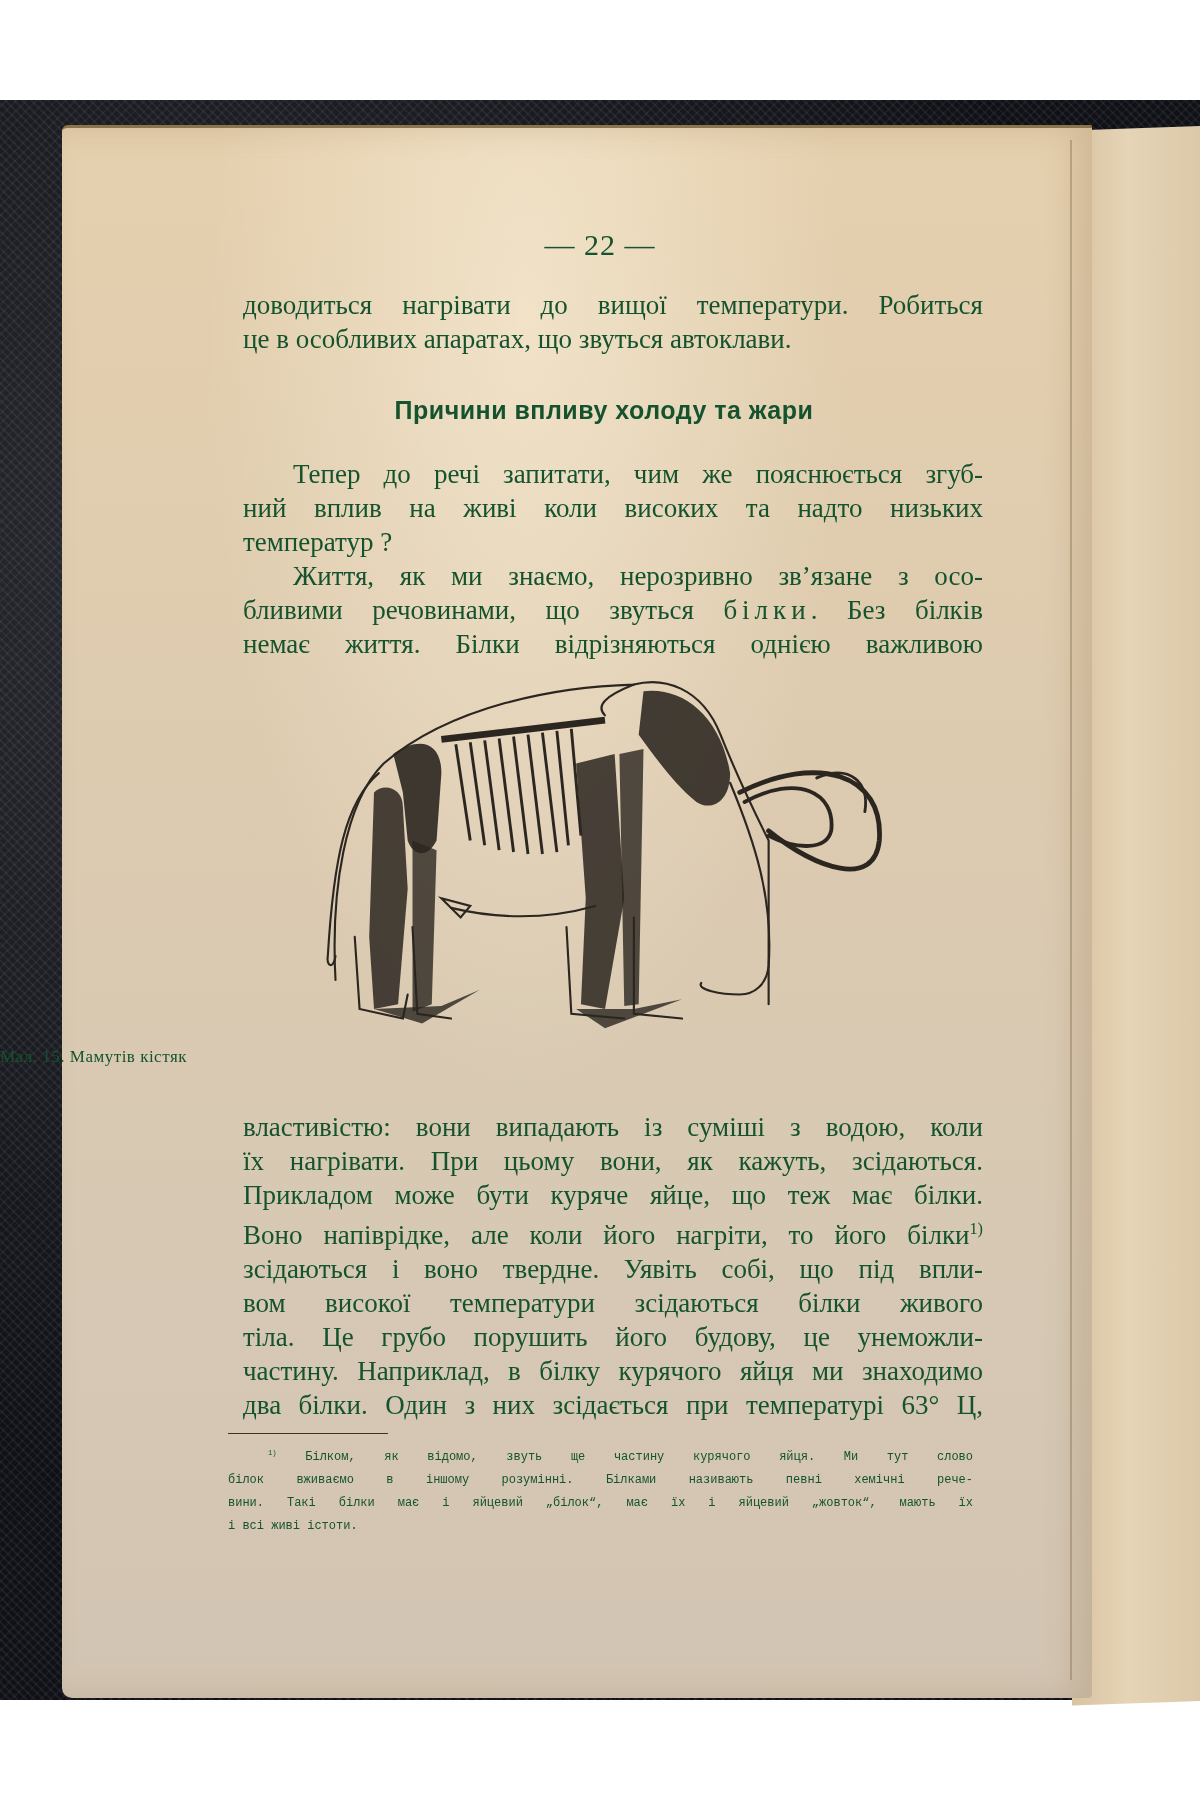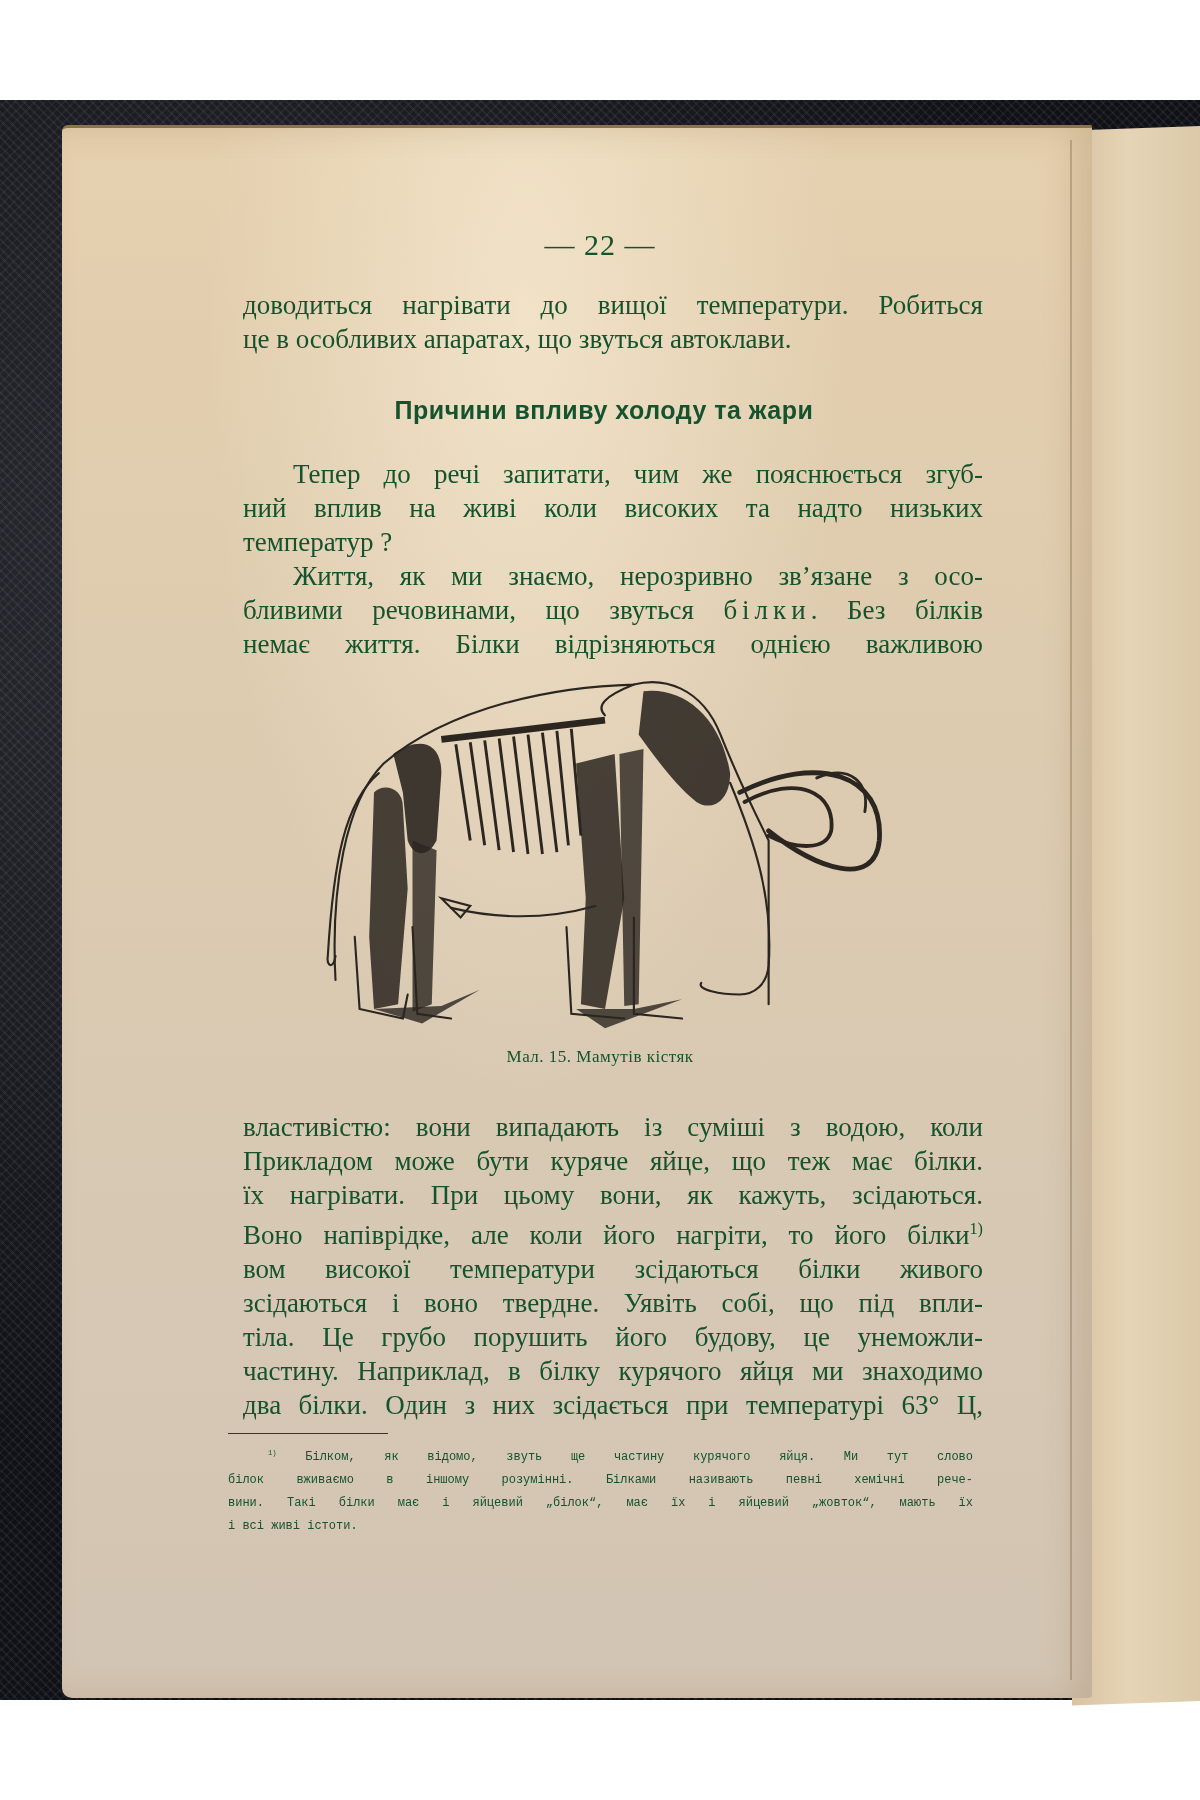--- a/index.html
+++ b/index.html
@@ -53,21 +53,21 @@
       position: absolute; left: 4px; width: 1200px; top: 396px; text-align: center;
       font-family: "Liberation Sans", sans-serif; font-weight: bold; font-size: 25px;
       letter-spacing: 0.5px;
     }
     .spaced { letter-spacing: 5px; }
     .figure {
       position: absolute; left: 305px; top: 648px; width: 600px; height: 385px;
     }
     .figure svg { width: 100%; height: 100%; }
     .caption {
-      position: absolute; left: 0; width: 1200px; top: 1047px; text-align: center;
+      position: absolute; left: 0; width: 1200px; top: 1047px; 
       font-size: 17px; letter-spacing: 0.5px;
     }
     .rule {
       position: absolute; left: 228px; top: 1433px; width: 160px; height: 1px; background: #3a3128;
     }
     .footnote {
       position: absolute; left: 228px; width: 745px; top: 1442px;
       font-family: Liberation Mono, monospace; font-size: 12px; line-height: 23px;
     }
     .sup { font-size: 0.6em; vertical-align: super; }
@@ -151,25 +151,25 @@
         <path d="M250 86 L262 205"></path>
         <path d="M265 84 L275 195"></path>
     </g>
   </svg>
 </div>
 
 <div class="caption ink">Мал. 15. Мамутів кістяк</div>
 
 <div class="text-block ink" style="top:1110px;">
   <span class="line">властивістю: вони випадають із суміші з водою, коли</span>
+  <span class="line">їх нагрівати. При цьому вони, як кажуть, зсідаються.</span>
   <span class="line">Прикладом може бути куряче яйце, що теж має білки.</span>
-  <span class="line">їх нагрівати. При цьому вони, як кажуть, зсідаються.</span>
   <span class="line"><span>Воно напіврідке, але коли його нагріти, то його білки</span><span class="sup">1)</span></span>
+  <span class="line">зсідаються і воно твердне. Уявіть собі, що під впли-</span>
   <span class="line">вом високої температури зсідаються білки живого</span>
-  <span class="line">зсідаються і воно твердне. Уявіть собі, що під впли-</span>
   <span class="line">тіла. Це грубо порушить його будову, це унеможли-</span>
   <span class="line">частину. Наприклад, в білку курячого яйця ми знаходимо</span>
   <span class="line">два білки. Один з них зсідається при температурі 63° Ц,</span>
 </div>
 
 <div class="rule"></div>
 
 <div class="footnote ink">
   <span class="line" style="padding-left:40px;box-sizing:border-box;"><span class="sup">1)</span> <span>Білком, як відомо, звуть ще частину курячого яйця. Ми тут слово</span></span>
   <span class="line">білок вживаємо в іншому розумінні. Білками називають певні хемічні рече-</span>

